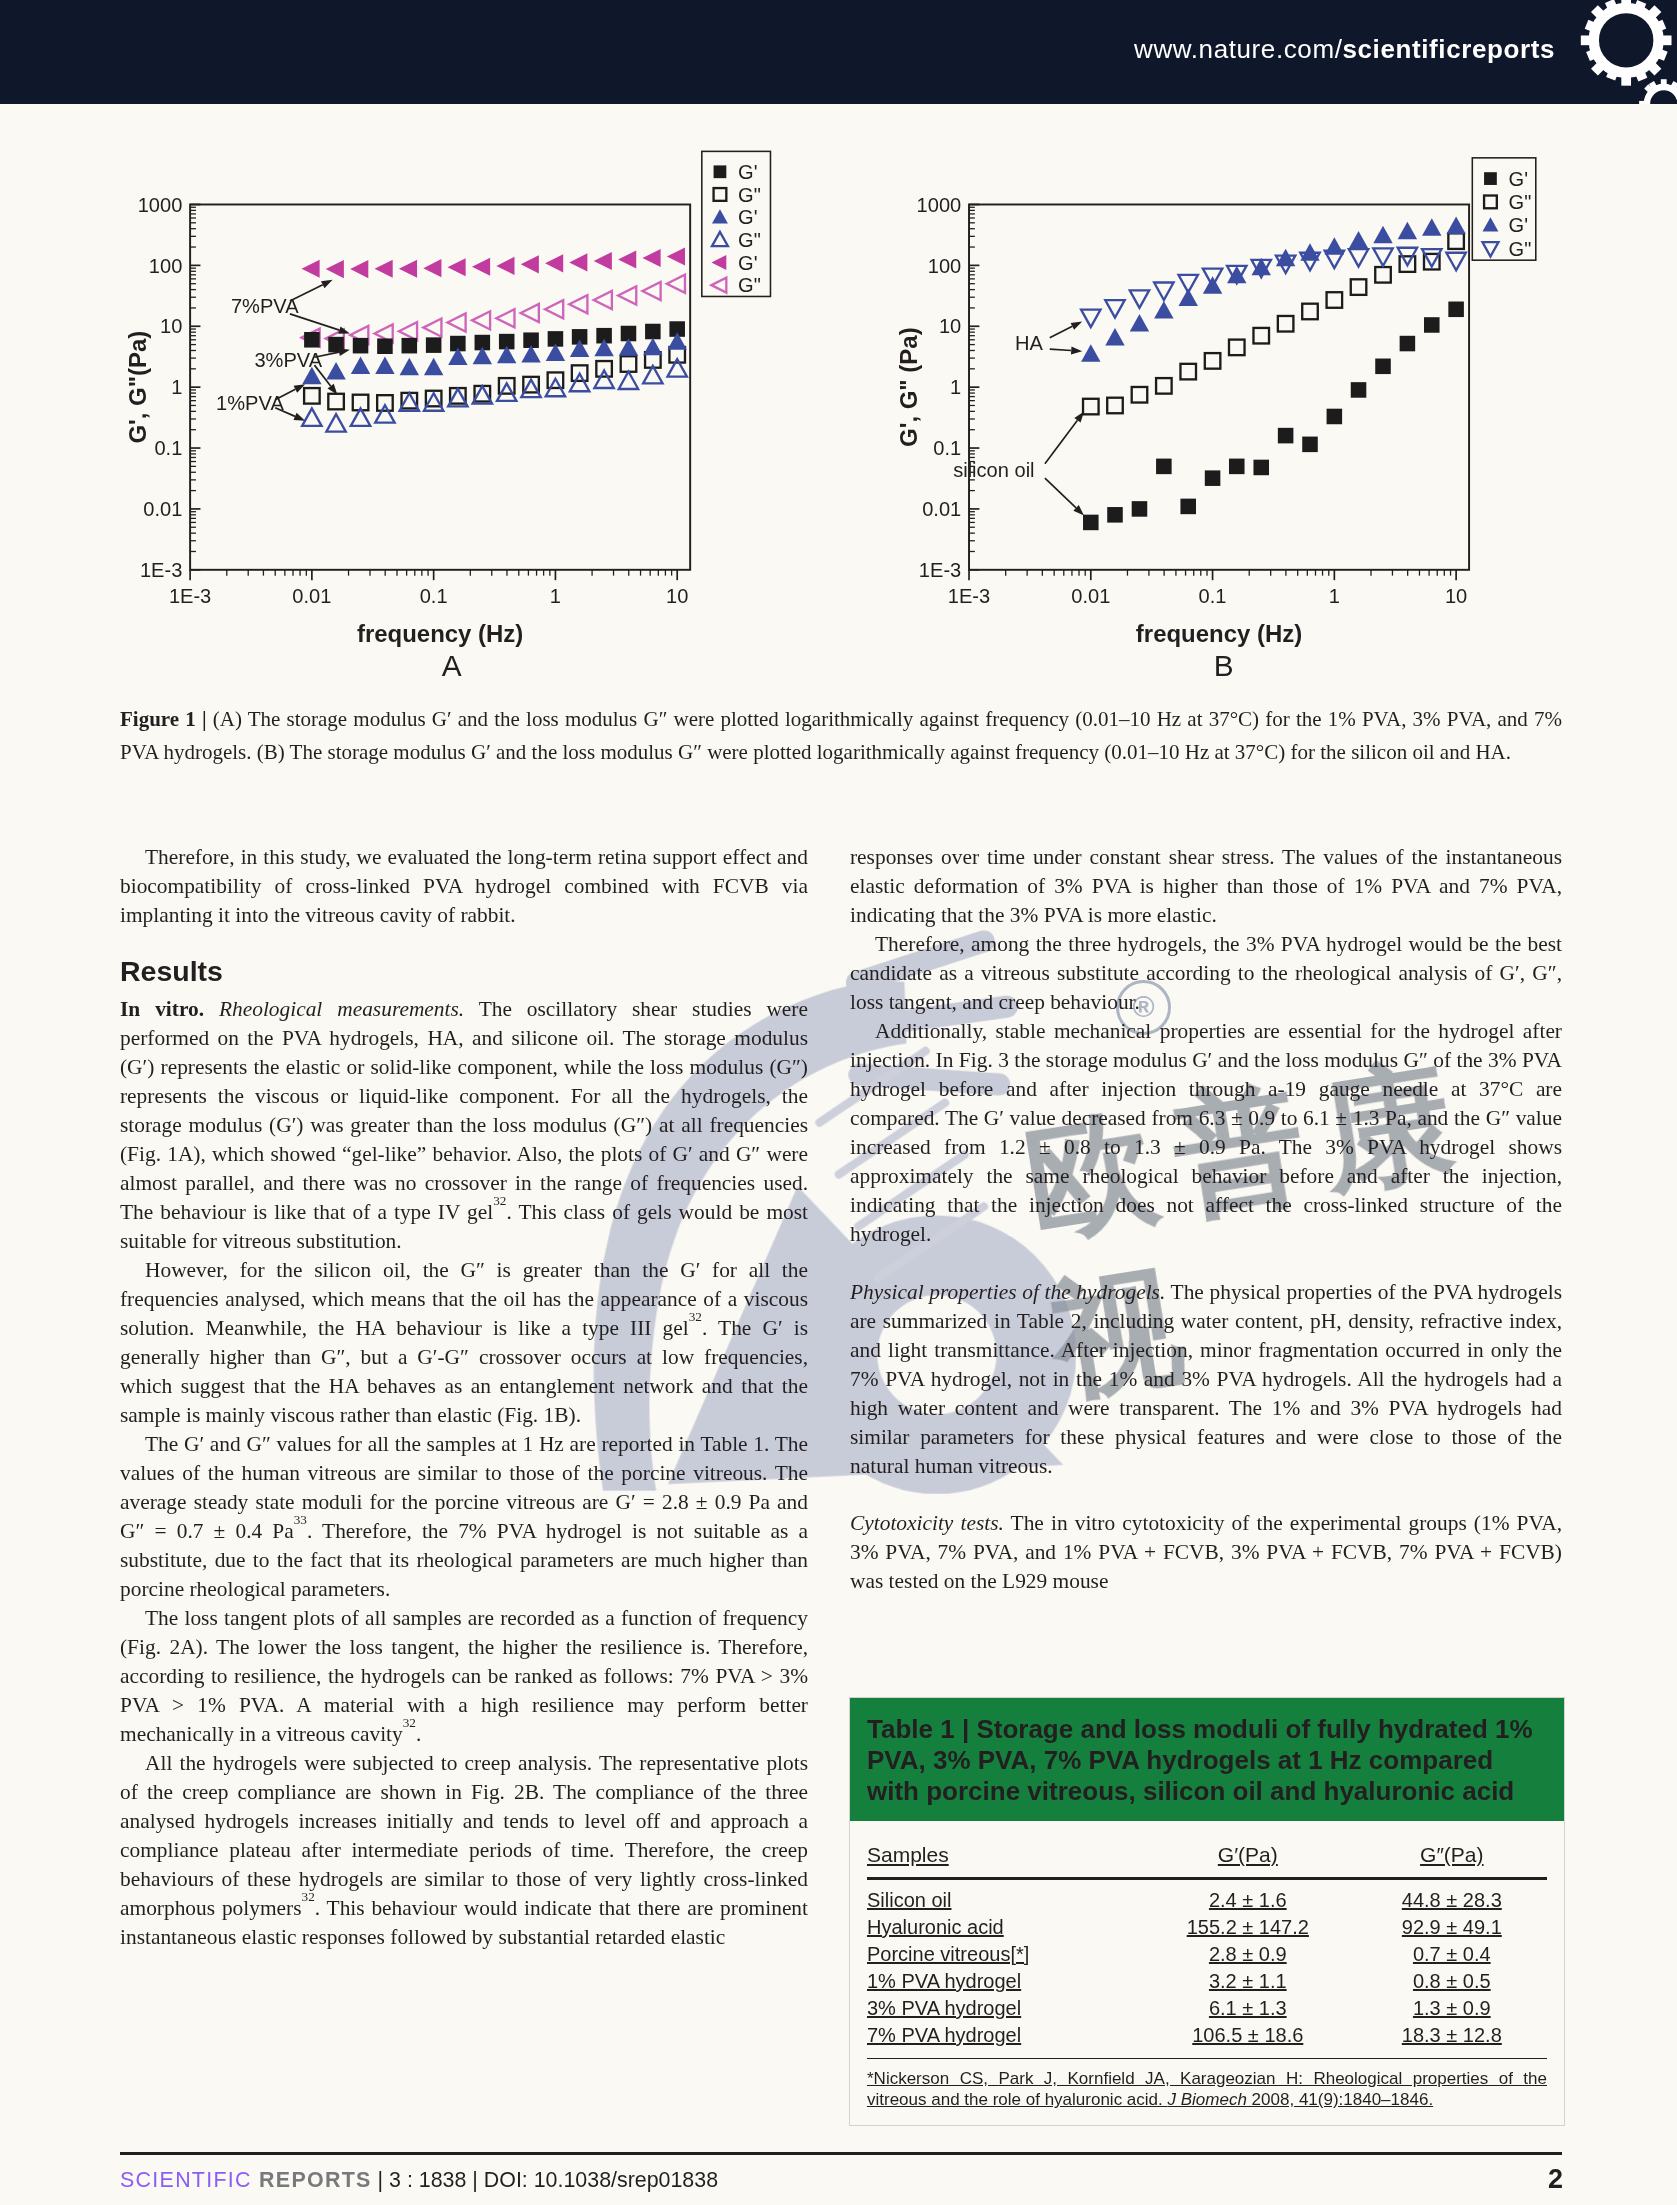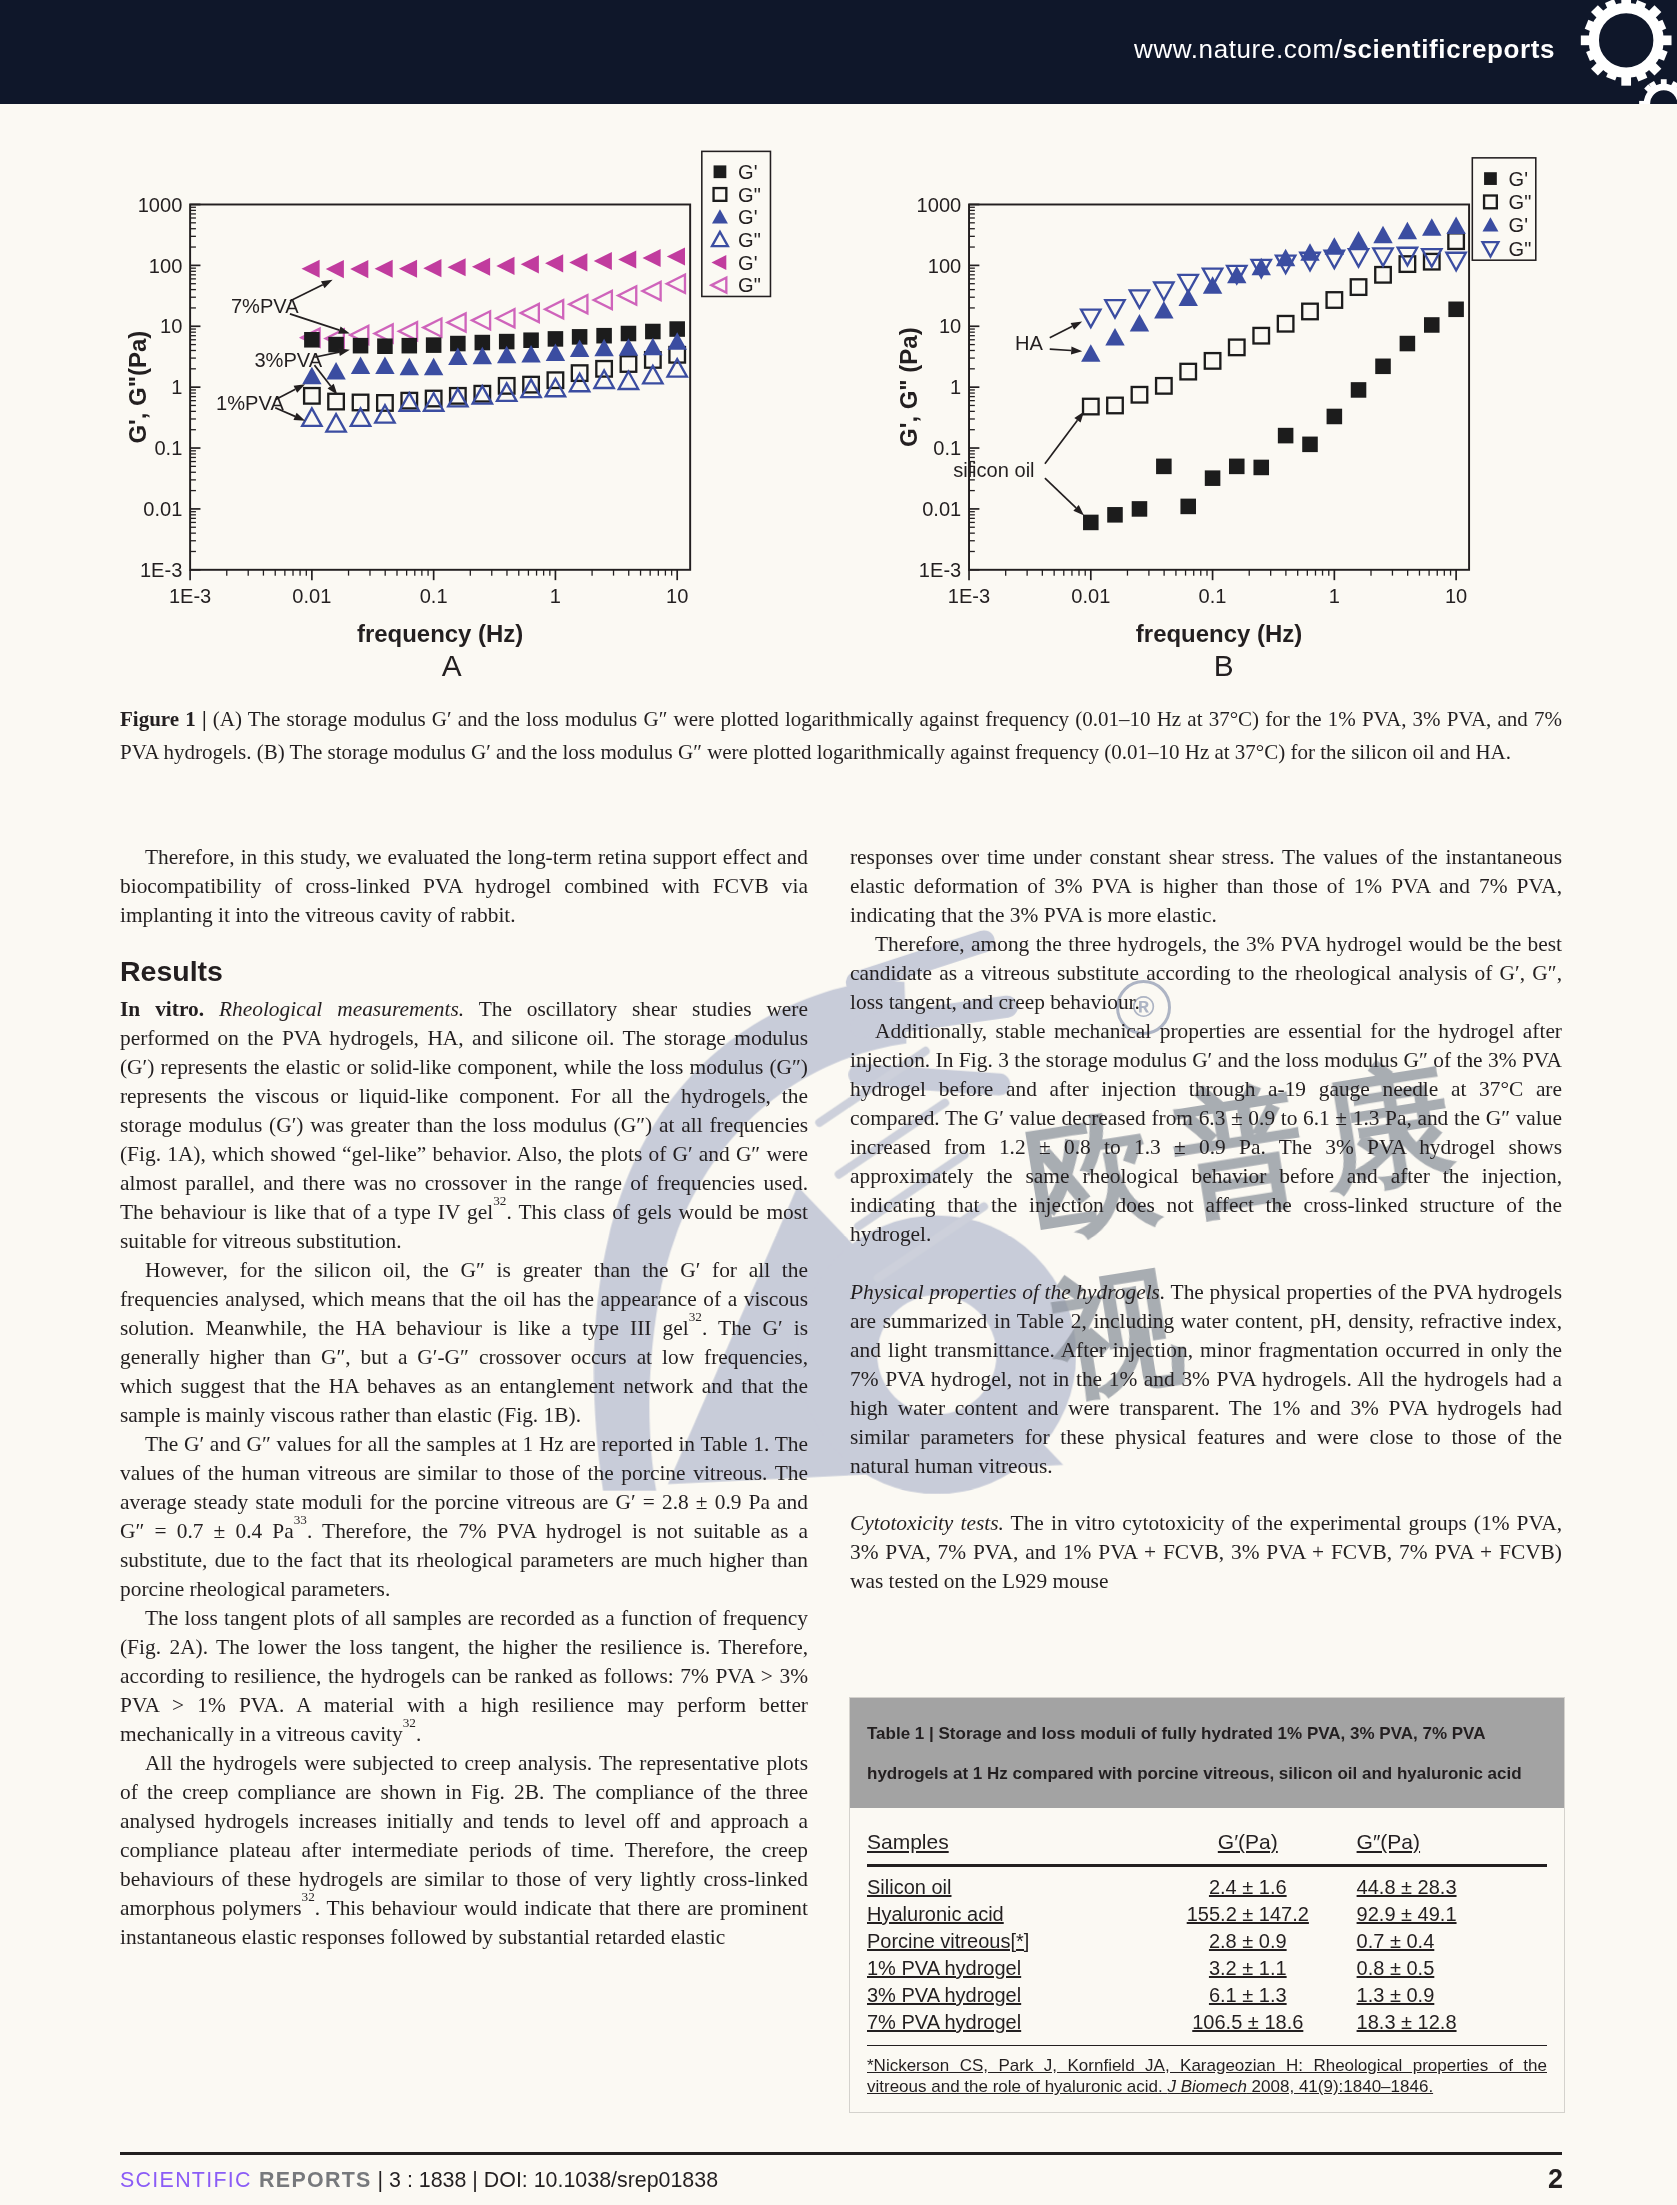--- a/index.html
+++ b/index.html
@@ -39,24 +39,24 @@
   #wmtext{position:absolute; left:1037px; top:1063px; z-index:1; width:493px;
           transform:rotate(-9deg); font-family:"DejaVu Sans","Liberation Sans",sans-serif;
           font-size:130px; font-weight:700; color:#8d939c; opacity:.75; letter-spacing:19.4px; line-height:162px;}
   #wmreg{position:absolute; left:1116px; top:980px; z-index:1; width:49px; height:49px; border:3.9px solid #9aa3b8;
          border-radius:50%; opacity:.8; text-align:center; font-family:"Liberation Sans",sans-serif;
          font-size:30px; line-height:47px; color:#9aa3b8; font-weight:700;}
 
   
   #tbl{position:absolute; left:849px; top:1697px; width:714px; z-index:3;
        font-family:"Liberation Sans",sans-serif; border:1.3px solid #d4d2cd; background:#fbf9f3;}
-  #tbl .ttl{background:#a3a3a3; padding:15.6px 17px 14.3px 17px; font-size:17px; line-height:40px; font-weight:700; text-align:left;}
+  #tbl .ttl{background:#15803d; padding:15.6px 17px 14.3px 17px; font-size:26px; line-height:31px; font-weight:700; text-align:left;}
   #tbl .inner{padding:0 17px;text-decoration:underline;}
   #tbl .hdr{display:flex; padding:22px 0 10.4px 0; font-size:21px;}
-  #tbl .c1{width:40%;} #tbl .c2{width:32%; text-align:center;} #tbl .c3{width:28%; }
+  #tbl .c1{width:40%;} #tbl .c2{width:32%; text-align:center;} #tbl .c3{width:28%; text-align:center;}
   #tbl .thick{border-top:3.2px solid #231f20;}
   #tbl .thin{border-top:1.9px solid #231f20;}
   #tbl .row{display:flex; font-size:20px; line-height:27px;}
   #tbl .rows{padding:6.5px 0 9px 0;}
   #tbl .fnote{font-size:17px; line-height:21.4px; padding:9px 0 14.3px 0; text-align:justify;}
 
   
   #frule{position:absolute; left:120px; top:2152px; width:1442px; height:3.2px; background:#231f20;}
   #footer{position:absolute; left:120px; top:2168px; width:1442px; font-family:"Liberation Sans",sans-serif; font-size:21.4px;}
   #footer .sci{color:#8b5cf6; letter-spacing:1.3px;}

